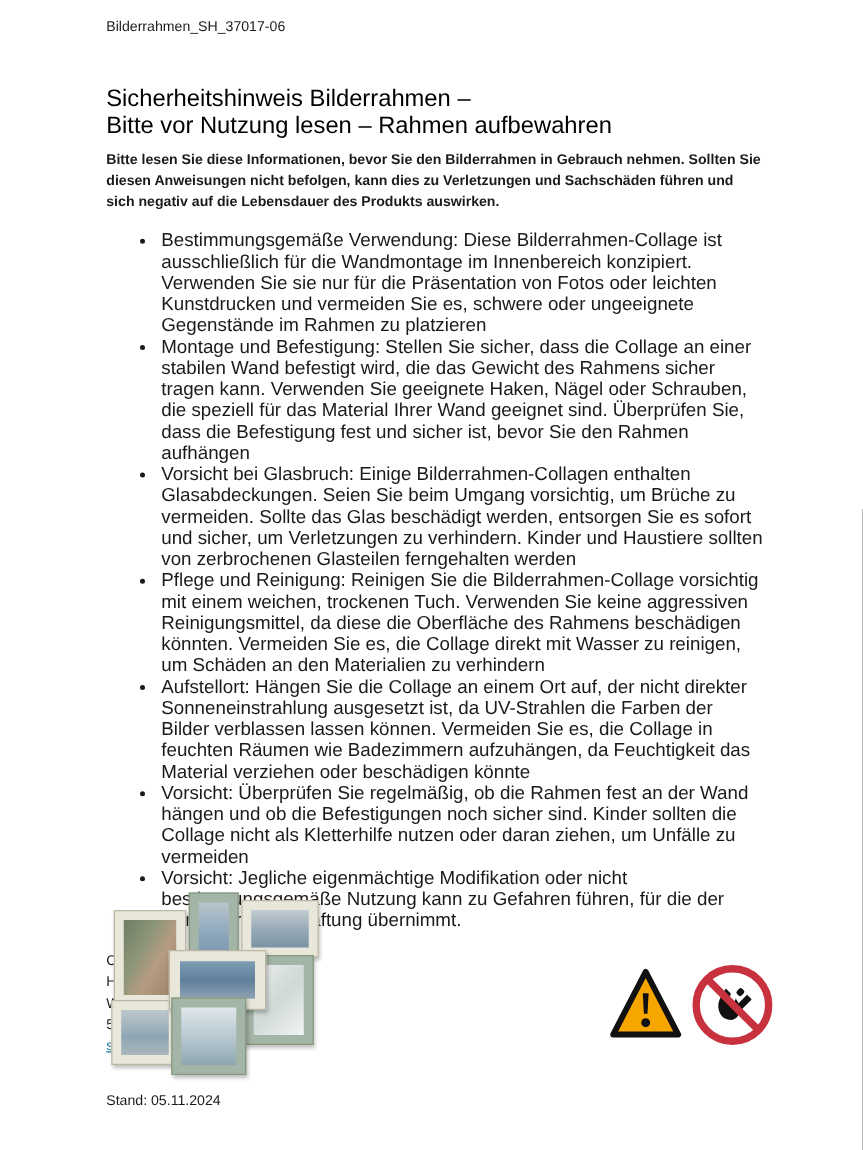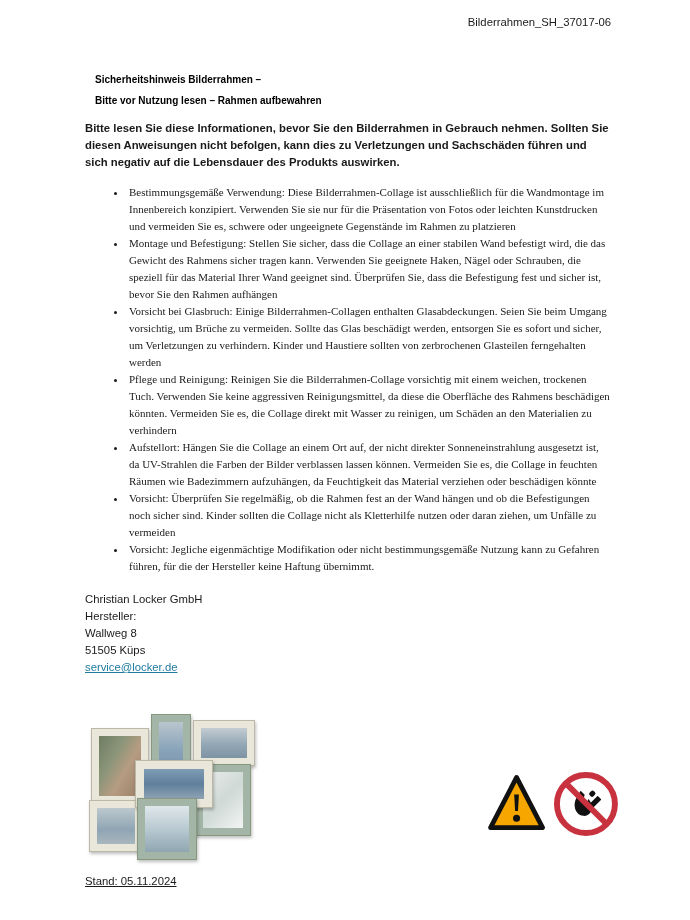--- a/index.html
+++ b/index.html
@@ -6,24 +6,24 @@
   .page{
     position:relative;
     width:690px;height:920px;
     margin:0 auto;
     background:#ffffff;
     font-family:"Liberation Sans","DejaVu Sans",sans-serif;
     color:#1a1a1a;
     overflow:hidden;
   }
   .content{position:absolute;left:85px;top:15px;width:526px;}
-  .doc-ref{font-size:11.3px;line-height:15px;text-align:right;}
-  .doc-title{margin-top:39px;font-size:10px;font-weight:bold;line-height:21px;color:#000;margin-left:10px;}
+  .doc-ref{font-size:11.3px;line-height:15px;}
+  .doc-title{margin-top:39px;font-size:19px;font-weight:normal;line-height:21px;color:#000;}
   .intro{margin-top:9px;font-size:11.3px;line-height:17px;font-weight:bold;}
-  ul.safety-list{margin:13px 0 0 0;padding-left:42px;font-size:11px;line-height:17px;font-family:Liberation Serif, serif;}
+  ul.safety-list{margin:13px 0 0 0;padding-left:42px;font-size:15px;line-height:17px;}
   ul.safety-list li{padding-left:2px;margin:0;}
   .manufacturer{margin-top:16px;font-size:11.3px;line-height:17px;}
   .email-link{color:var(--link,#1f7a9e);text-decoration:underline;cursor:pointer;}
   .collage{position:absolute;left:75px;top:712px;width:186px;height:150px;}
   .frame{position:absolute;box-sizing:border-box;box-shadow:1px 2px 3px rgba(0,0,0,.25);}
   .frame .photo{position:absolute;inset:7px;}
   .frame.cream{background:#e9e6da;border:1px solid #bdb8a6;}
   .frame.green{background:#a3b5a6;border:1px solid #87987f;}
   .f-a{left:16px;top:16px;width:58px;height:76px;}
   .f-a .photo{background:linear-gradient(120deg,#6f7d63 0%,#8b9579 35%,#b59c82 60%,#9b7f68 100%);}
@@ -35,21 +35,21 @@
   .f-d .photo{inset:8px;background:linear-gradient(180deg,#7f9cb4 0%,#5f7f9c 50%,#8fa3b4 100%);}
   .f-e{left:120px;top:52px;width:56px;height:72px;z-index:2;}
   .f-e .photo{background:linear-gradient(135deg,#e9edec 0%,#cfd9d6 50%,#f2f4f2 100%);}
   .f-f{left:14px;top:88px;width:54px;height:52px;}
   .f-f .photo{background:linear-gradient(180deg,#bcc8cd 0%,#8fa5b4 60%,#a9b6bd 100%);}
   .f-g{left:62px;top:86px;width:60px;height:62px;z-index:4;}
   .f-g .photo{background:linear-gradient(180deg,#dfe7ea 0%,#b4c6cf 55%,#8fa6b0 100%);}
   .icons{position:absolute;left:487px;top:768px;width:132px;height:72px;display:flex;align-items:center;gap:7px;}
   .icon-warning{width:61px;height:66px;}
   .icon-noflame{width:68px;height:70px;}
-  .footer{position:absolute;left:85px;top:874px;font-size:11.3px;line-height:15px;text-decoration:underline;}
+  .footer{position:absolute;left:85px;top:874px;font-size:11.3px;line-height:15px;}
 </style>
 </head>
 <body>
 
 <div class="page">
 
   <div class="content">
 
     <div class="doc-ref">
       <div>Bilderrahmen_SH_37017-06</div>

